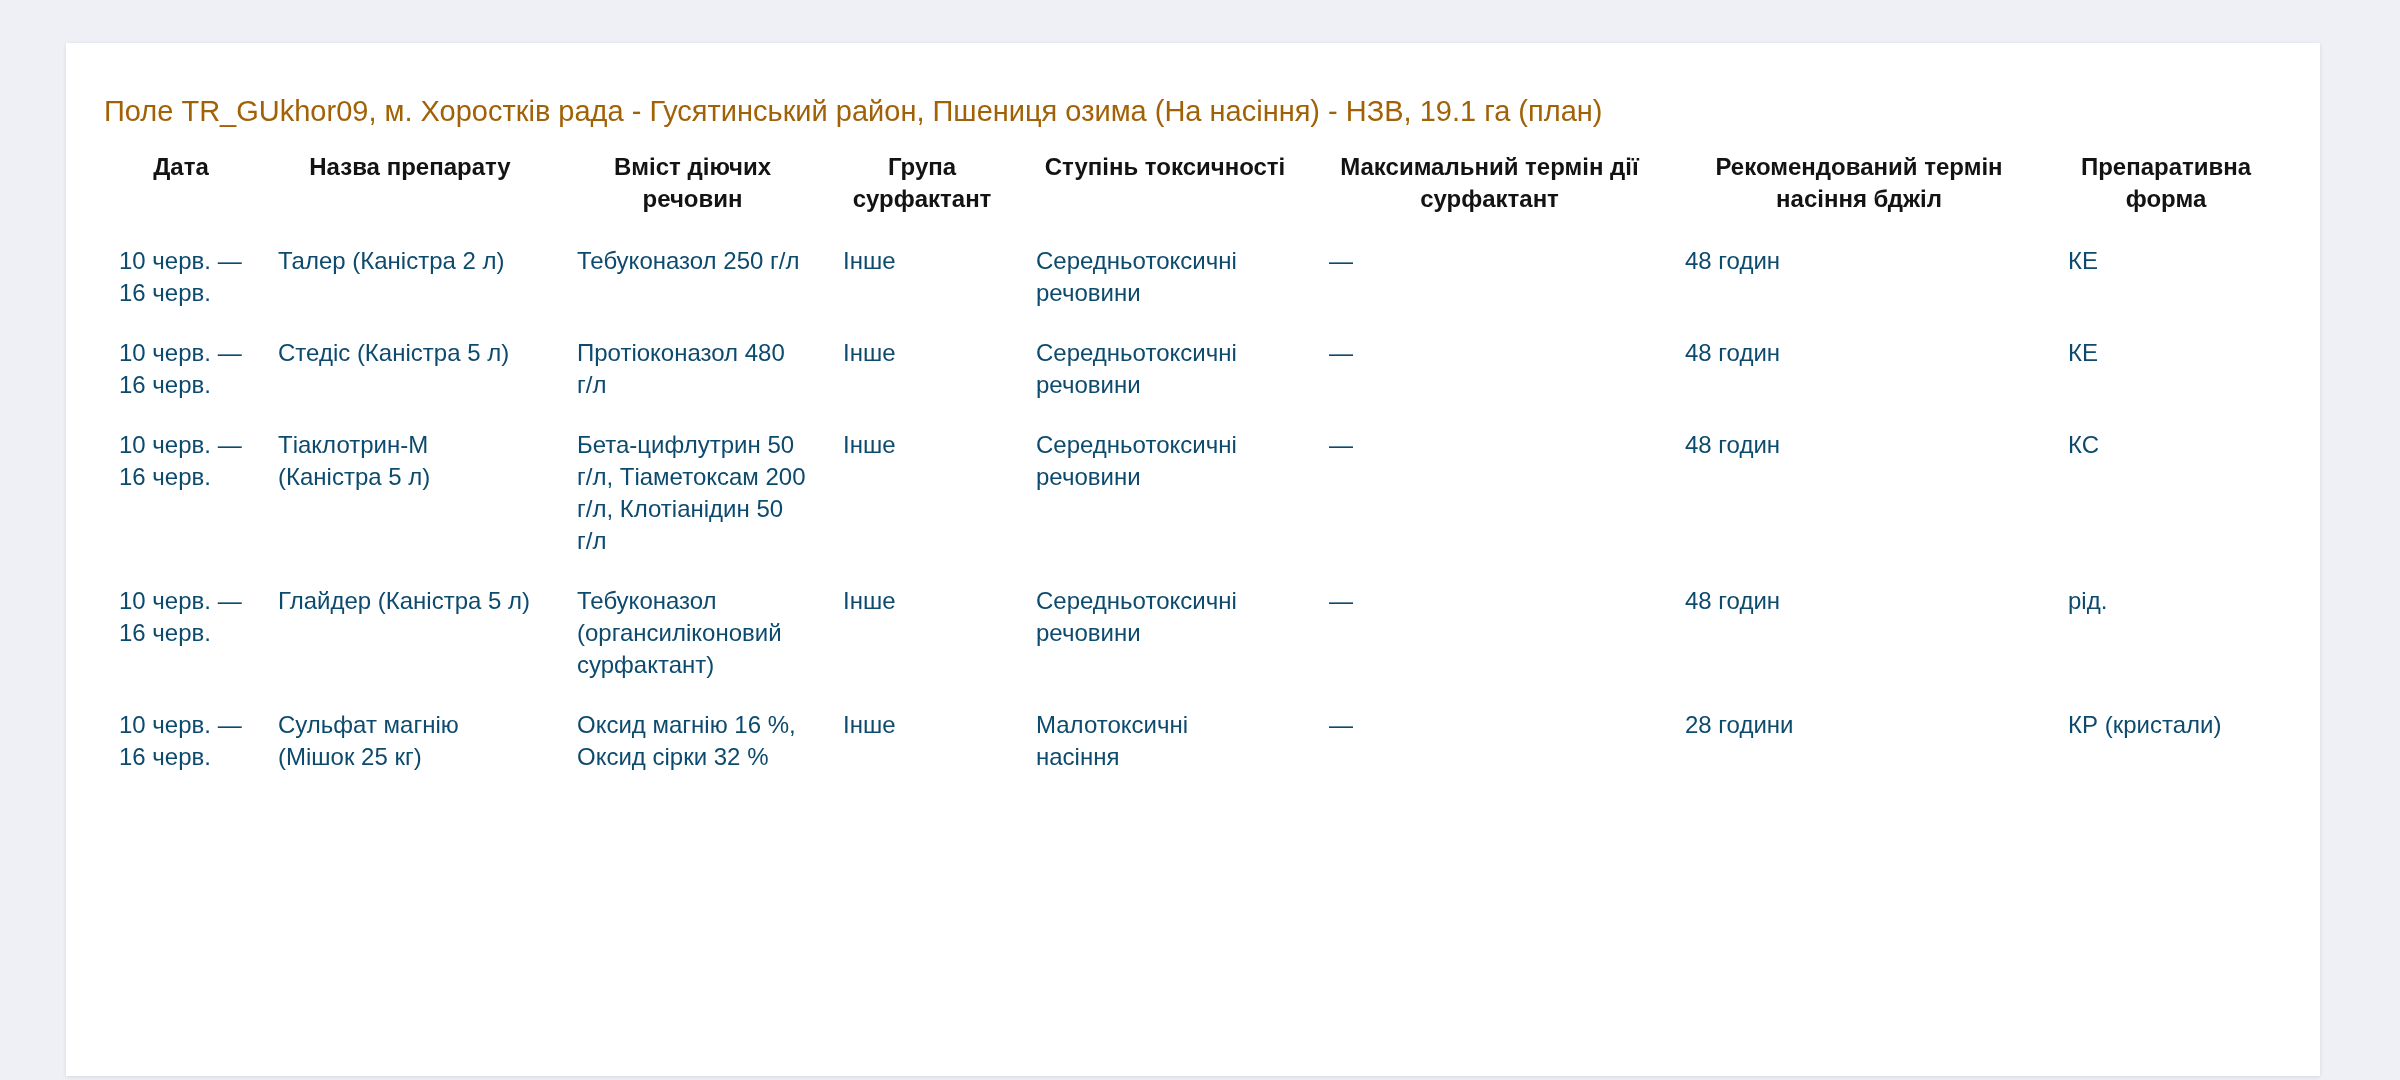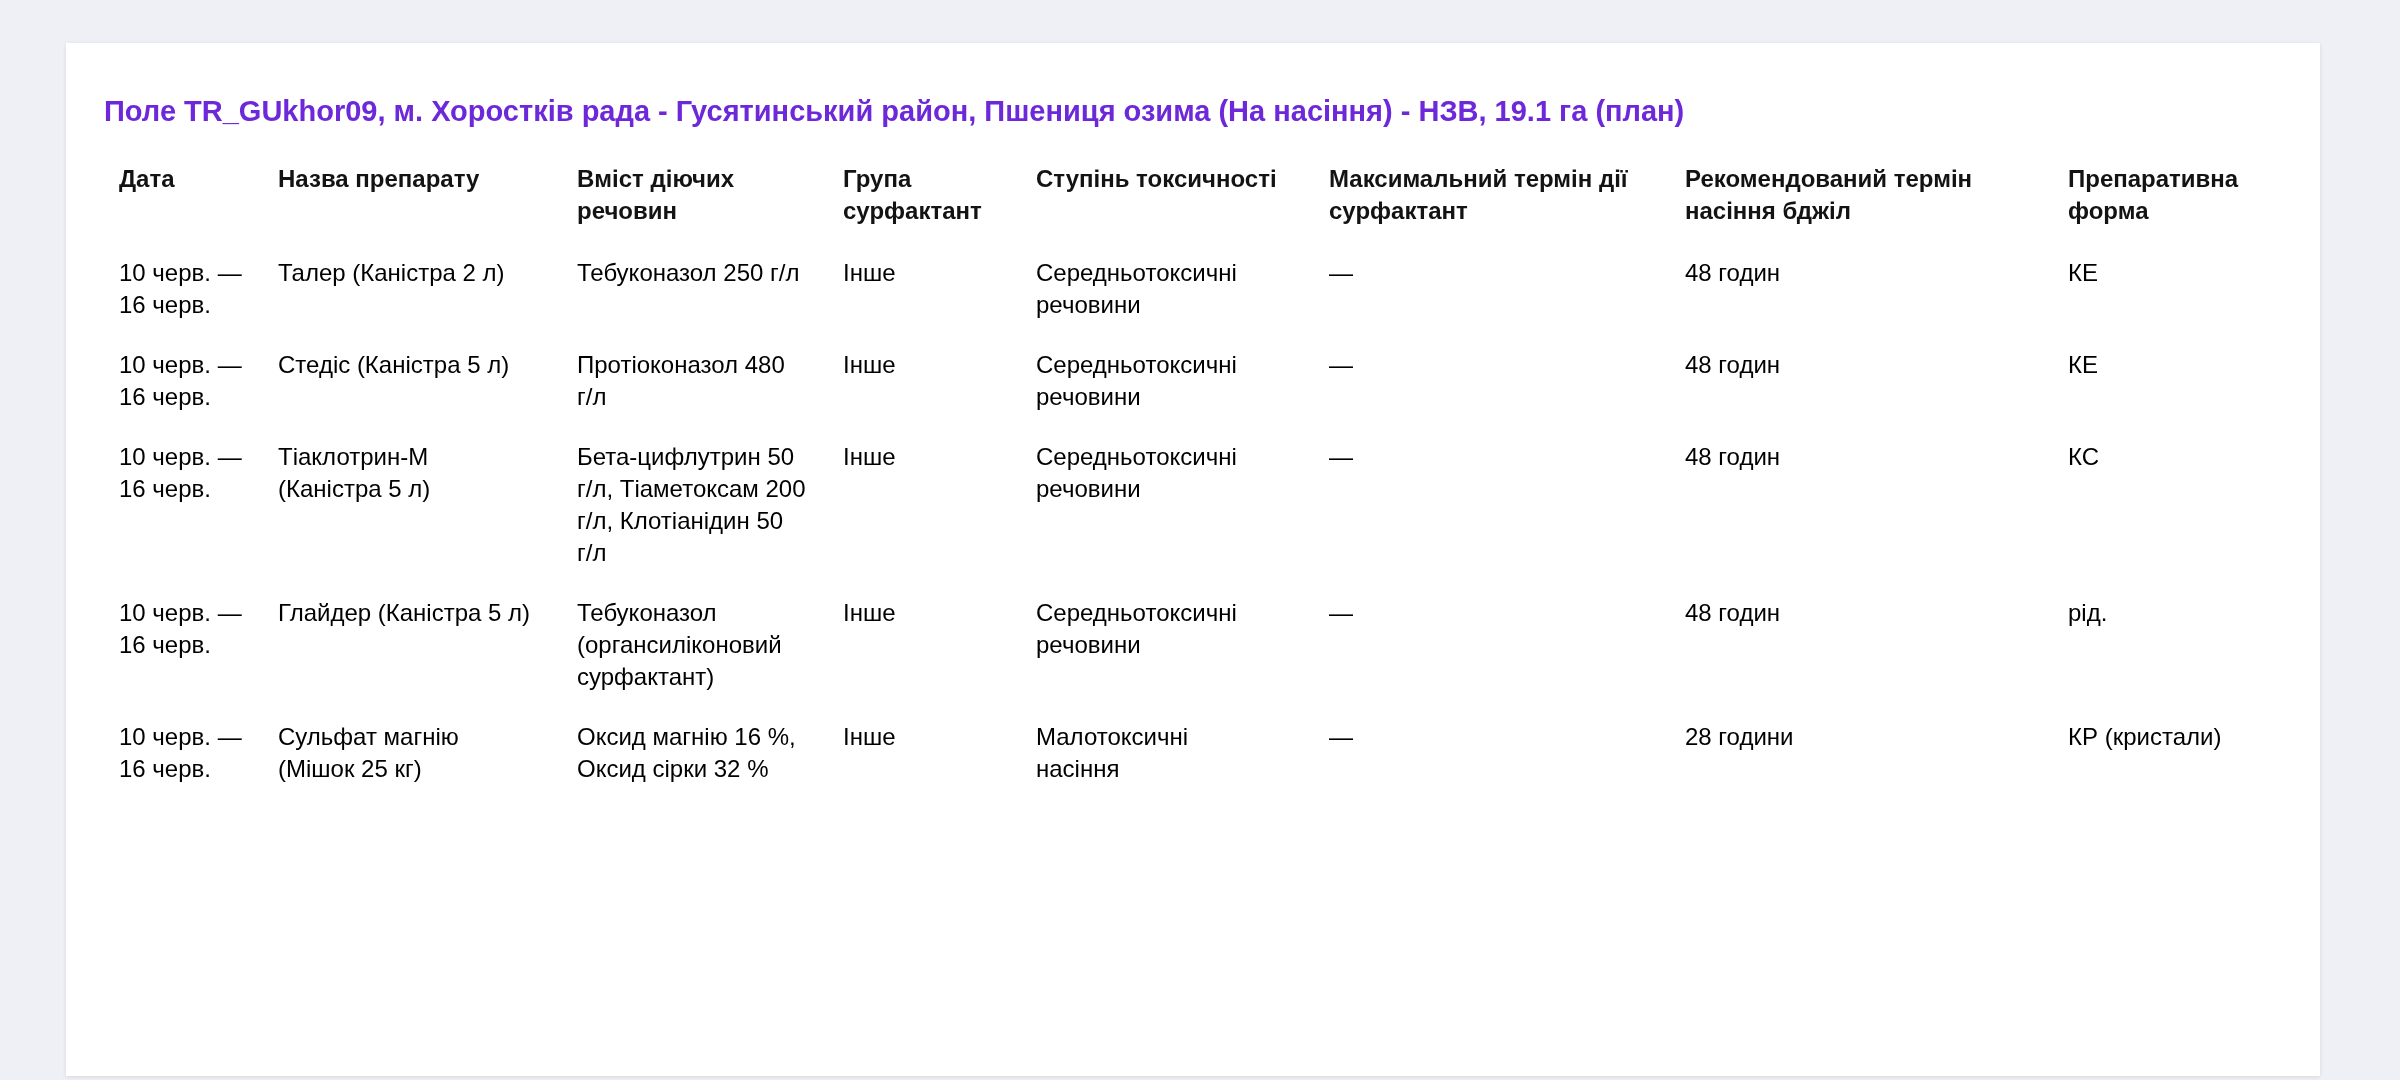--- a/index.html
+++ b/index.html
@@ -18,44 +18,45 @@
     width: 2254px;
     bottom: 4px;
     background: #ffffff;
     box-shadow: 0 1px 4px rgba(0,0,0,0.10);
     padding: 49px 30px 0 38px;
     box-sizing: border-box;
   }
   .report-title {
     font-size: 29px;
     line-height: 38px;
-    font-weight: 700;
-    color: #6d28d9;
-    margin: 0 0 33px 0;
+    font-weight: 400;
+    color: #a16207;
+    margin: 0 0 21px 0;
   }
   table.report-table {
     border-collapse: collapse;
     table-layout: fixed;
     width: 2180px;
   }
   table.report-table th,
   table.report-table td {
     text-align: left;
     vertical-align: top;
     font-size: 24px;
     line-height: 32px;
     padding: 0 20px 28px 15px;
     white-space: pre-line;
-    color: #000000;
+    color: #0c4a6e;
     box-sizing: border-box;
   }
   table.report-table th {
     font-weight: 700;
     color: #131313;
     padding-bottom: 30px;
+    text-align: center;
   }
 </style>
 </head>
 <body>
 
 <div class="card">
 
   <h1 class="report-title">Поле TR_GUkhor09, м. Хоростків рада - Гусятинський район, Пшениця озима (На насіння) - НЗВ, 19.1 га (план)</h1>
 
   <table class="report-table">

